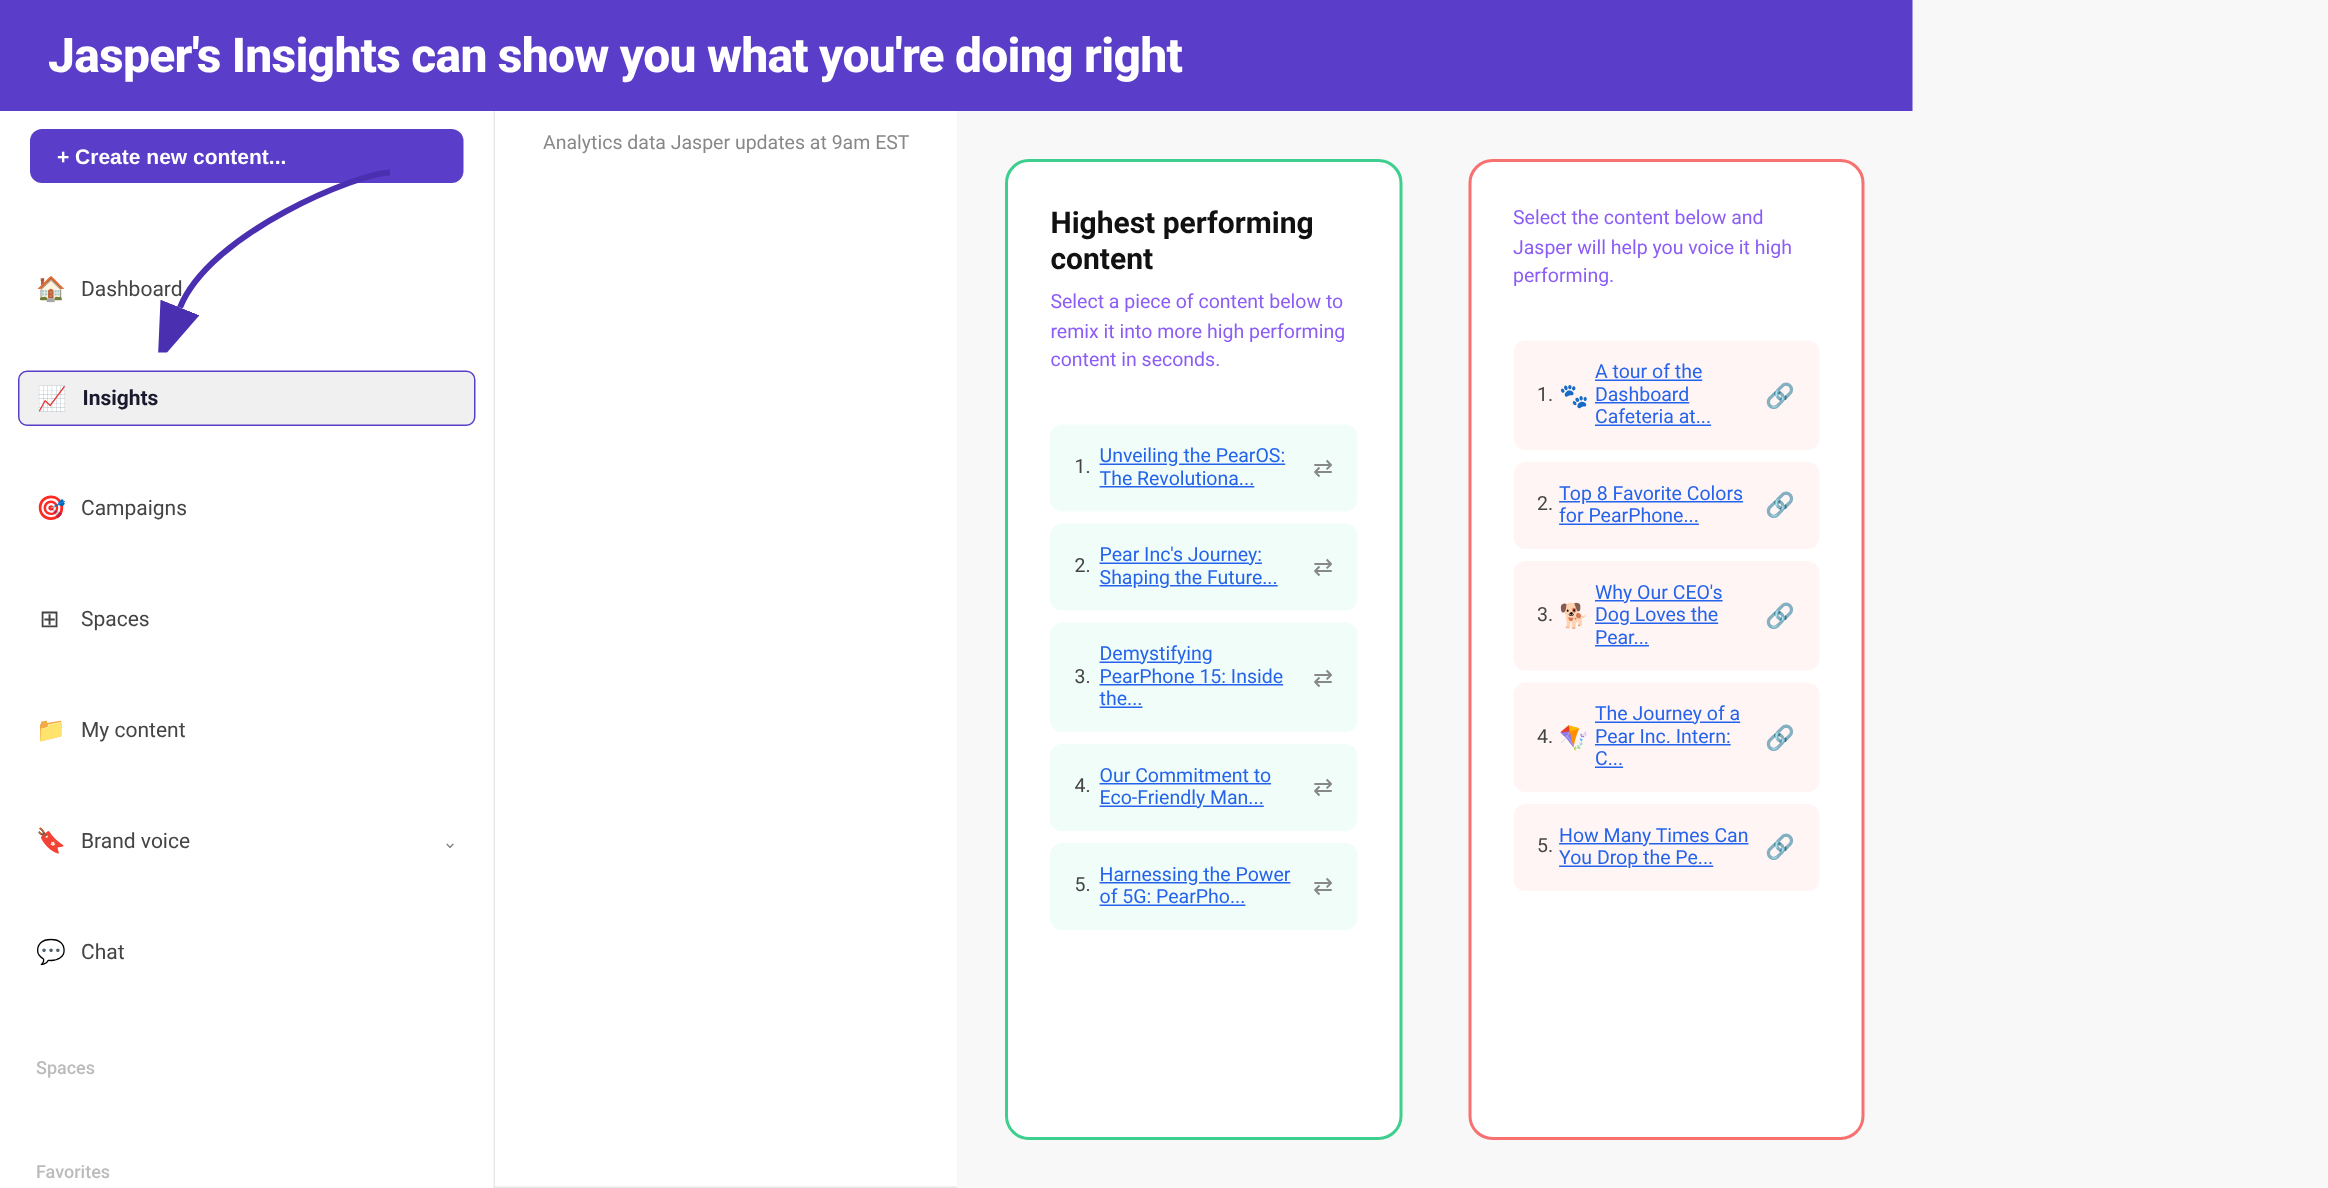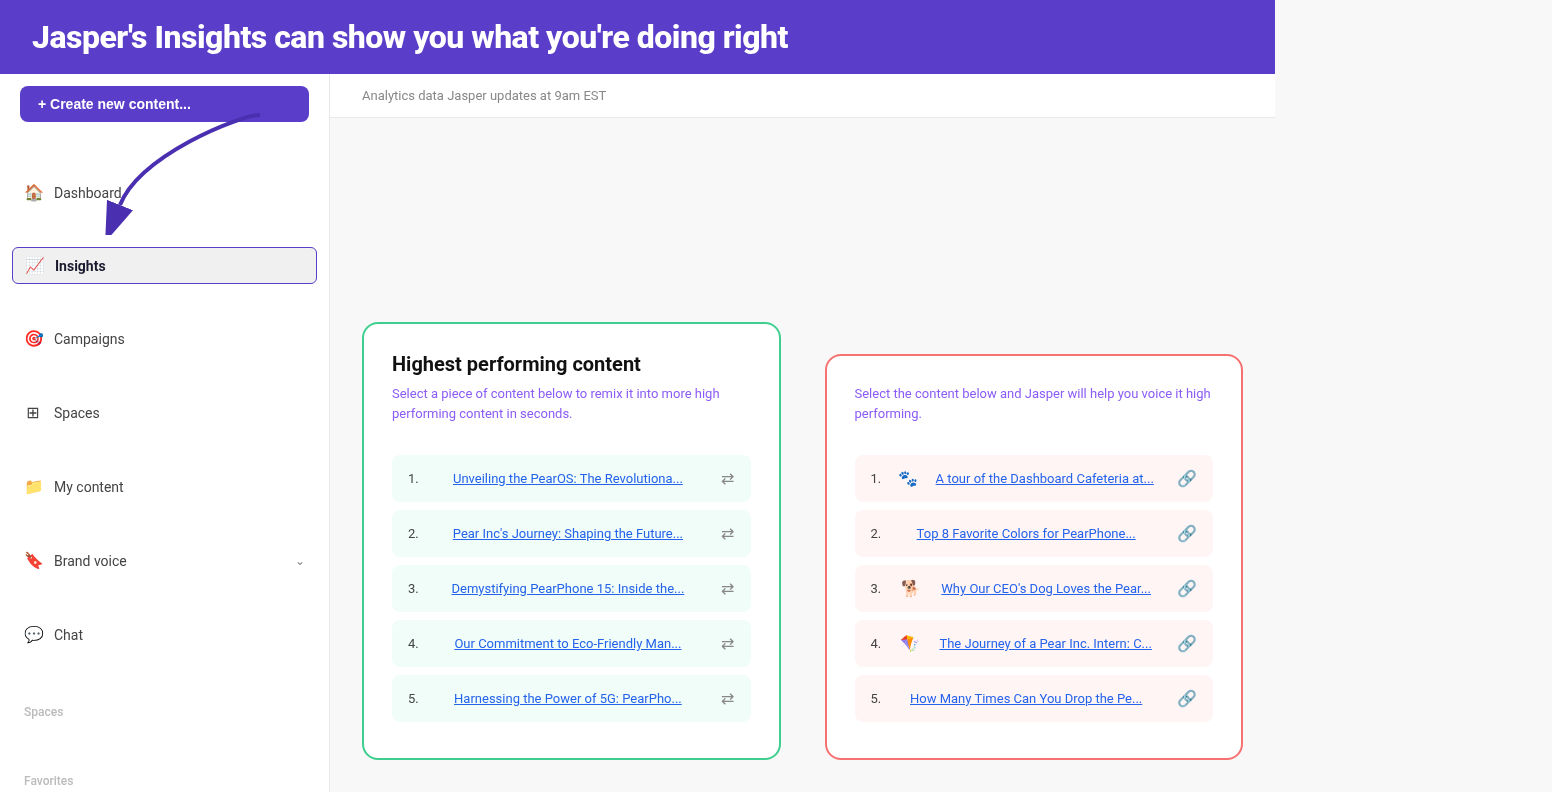--- a/index.html
+++ b/index.html
@@ -78,39 +78,38 @@
       padding: 16px 24px 4px 24px;
       font-size: 12px;
       color: #bbb;
       font-weight: 500;
     }
 
     
     .content-area {
       flex: 1;
       display: flex;
-      flex-direction: column;
+      flex-direction: row;
       overflow: hidden;
     }
 
     .content-header {
       padding: 14px 32px;
       background: #fff;
       border-bottom: 1px solid #e8e8e8;
       font-size: 13px;
       color: #888;
     }
 
     .cards-area {
       flex: 1;
       display: flex;
       gap: 44px;
       padding: 32px;
       overflow: auto;
-      align-items: flex-end;
     }
 
     
     .card {
       flex: 1;
       border-radius: 16px;
       padding: 28px;
       background: #fff;
     }
     .card-green { border: 2px solid #3ecf8e; }

